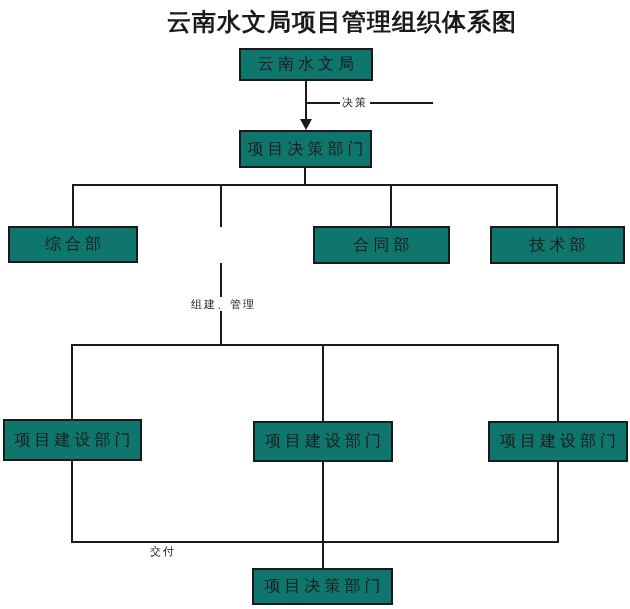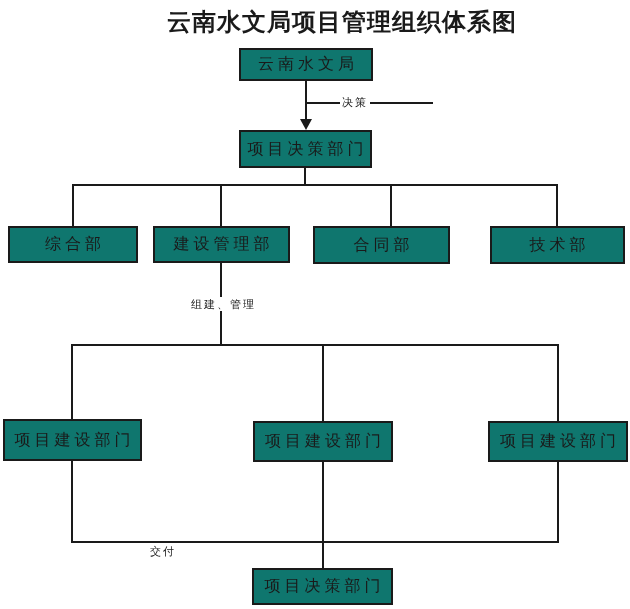--- a/index.html
+++ b/index.html
@@ -133,21 +133,20 @@
   <div class="vline" id="l-build3-down"></div>
   <div class="hline" id="l-dist3"></div>
 
   <div class="edge-label" id="lbl-decision">决策</div>
   <div class="edge-label" id="lbl-form-manage">组建、管理</div>
   <div class="edge-label" id="lbl-delivery">交付</div>
 
   <div class="node" id="n-yunnan">云南水文局</div>
   <div class="node" id="n-office">项目决策部门</div>
   <div class="node" id="n-general">综合部</div>
-  <div class="node" id="n-construction">建设管理部</div>
   <div class="node" id="n-contract">合同部</div>
   <div class="node" id="n-technical">技术部</div>
   <div class="node" id="n-build1">项目建设部门</div>
   <div class="node" id="n-build2">项目建设部门</div>
   <div class="node" id="n-build3">项目建设部门</div>
   <div class="node" id="n-use">项目决策部门</div>
 
 </div>
 
 </body></html>

